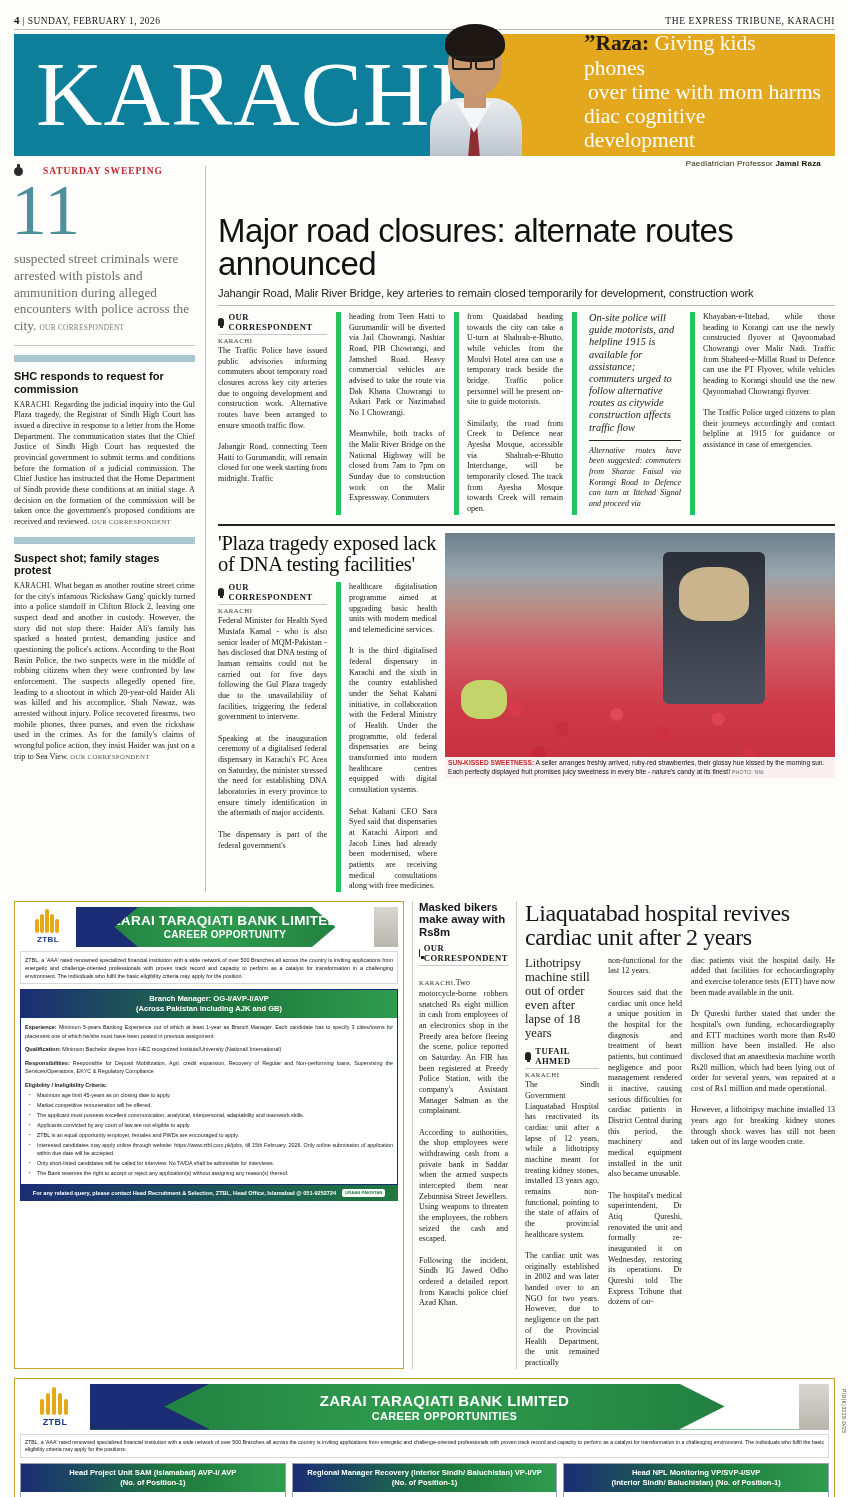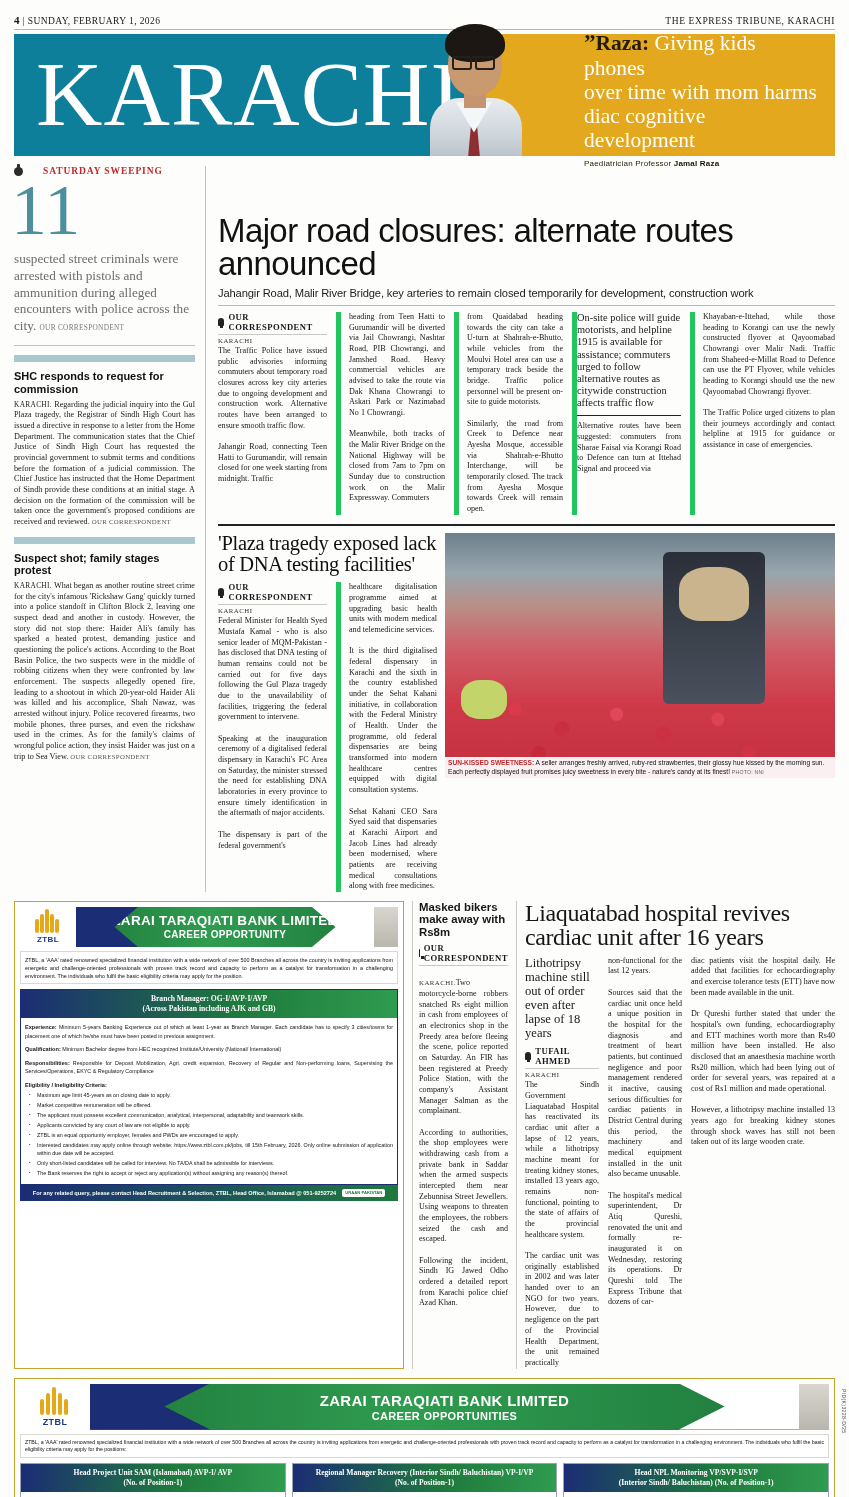--- a/index.html
+++ b/index.html
@@ -31,21 +31,21 @@
     width: 452px; background: #0d7f9b; position: relative;
     display: flex; align-items: center;
   }
   .mast-blue .word {
     color: #fff; font-family: "Liberation Serif", serif;
     font-size: 92px; letter-spacing: 1px; line-height: .95;
     padding-left: 22px; font-weight: normal;
   }
   .mast-gold {
     flex: 1; background: #e3a81d; position: relative; padding: 14px 14px 6px 118px;
-    display: flex; flex-direction: column; justify-content: center;
+    display: flex; flex-direction: column; justify-content: center; align-items: flex-end;
   }
   .mast-gold .qline {
     font-family: "Liberation Serif", serif; color: #fff;
     font-size: 21.5px; line-height: 1.12; font-weight: normal;
   }
   .mast-gold .qline .qmark { color:#241c06; font-weight: bold; font-size:23px; }
   .mast-gold .qline .who { color:#241c06; font-weight: bold; }
   .mast-gold .byq {
     font-family: "Liberation Sans", sans-serif; font-size: 8px; color: #2c2409;
     margin-top: 7px; letter-spacing: .2px;
@@ -174,21 +174,21 @@
   .ad-green .t2{font-family:"Liberation Sans", sans-serif;font-weight:bold;font-size:10px;letter-spacing:.3px;margin-top:1px;}
   .chev-l{position:absolute;left:0;top:0;bottom:0;width:62px;background:#1b2d74;clip-path:polygon(0 0,100% 0,62% 50%,100% 100%,0 100%);}
   .chev-r{position:absolute;right:0;top:0;bottom:0;width:62px;background:#fff;clip-path:polygon(100% 0,100% 100%,0 100%,38% 50%,0 0);}
   .bldg{width:24px;background:linear-gradient(180deg,#d8d6cf,#b9b6ad);}
   .ad-intro {
     font-family:"Liberation Sans", sans-serif; font-size:5.4px; line-height:1.5;
     text-align:justify; padding:4px 4px 3px 4px; color:#111;
   }
   .pos-head {
     background:linear-gradient(90deg,#1b2d74 0%,#1f7a3d 58%,#2f9c4f 100%);
-    color:#fff; font-family:Liberation Serif, serif; font-weight:bold;
+    color:#fff; font-family:Liberation Sans, sans-serif; font-weight:bold;
     font-size:7.6px; text-align:center; padding:4px 2px; line-height:1.3;
   }
   .pos-body { font-family:"Liberation Sans", sans-serif; font-size:5.4px; line-height:1.55; padding:5px 4px; text-align:justify; }
   .pos-body b { font-size:5.6px; }
   .pos-body .blk { margin-bottom:5px; }
   .pos-body ul { list-style:none; margin-top:2px; }
   .pos-body li { padding-left:12px; position:relative; margin-bottom:1.5px; }
   .pos-body li::before { content:"·"; position:absolute; left:4px; top:-1px; font-weight:bold; }
   .ad-foot {
     background:linear-gradient(90deg,#1b2d74 0%,#1f7a3d 100%); color:#fff;
@@ -303,21 +303,21 @@
           <div class="bodycol" style="white-space:pre-line;">The Traffic Police have issued public advisories informing commuters about temporary road closures across key city arteries due to ongoing development and construction work. Alternative routes have been arranged to ensure smooth traffic flow.
 
 Jahangir Road, connecting Teen Hatti to Gurumandir, will remain closed for one week starting from midnight. Traffic</div>
         </div>
         <div class="bodycol vrule" style="width:109px;padding-left:8px;white-space:pre-line;">heading from Teen Hatti to Gurumandir will be diverted via Jail Chowrangi, Nashtar Road, PIB Chowrangi, and Jamshed Road. Heavy commercial vehicles are advised to take the route via Dak Khana Chowrangi to Askari Park or Nazimabad No 1 Chowrangi.
 
 Meanwhile, both tracks of the Malir River Bridge on the National Highway will be closed from 7am to 7pm on Sunday due to construction work on the Malir Expressway. Commuters</div>
         <div class="bodycol vrule" style="width:109px;padding-left:8px;white-space:pre-line;">from Quaidabad heading towards the city can take a U-turn at Shahrah-e-Bhutto, while vehicles from the Moulvi Hotel area can use a temporary track beside the bridge. Traffic police personnel will be present on-site to guide motorists.
 
 Similarly, the road from Creek to Defence near Ayesha Mosque, accessible via Shahrah-e-Bhutto Interchange, will be temporarily closed. The track from Ayesha Mosque towards Creek will remain open.</div>
-        <div class="vrule" style="width:109px;padding-left:0;">
+        <div class="vrule" style="width:109px;padding-left:12px;font-style:italic;">
           <div class="pullbox">
             <div class="pq">On-site police will guide motorists, and helpline 1915 is available for assistance; commuters urged to follow alternative routes as citywide construction affects traffic flow</div>
           </div>
           <div class="bodycol" style="white-space:pre-line;">Alternative routes have been suggested: commuters from Sharae Faisal via Korangi Road to Defence can turn at Ittehad Signal and proceed via</div>
         </div>
         <div class="bodycol vrule" style="flex:1;padding-left:8px;white-space:pre-line;">Khayaban-e-Ittehad, while those heading to Korangi can use the newly constructed flyover at Qayoomabad Chowrangi over Malir Nadi. Traffic from Shaheed-e-Millat Road to Defence can use the PT Flyover, while vehicles heading to Korangi should use the new Qayoomabad Chowrangi flyover.
 
 The Traffic Police urged citizens to plan their journeys accordingly and contact helpline at 1915 for guidance or assistance in case of emergencies.</div>
       </div>
 
@@ -440,21 +440,21 @@
         <div class="bodycol" style="white-space:pre-line;">
           <span class="loctag">KARACHI.</span><span>Two motorcycle-borne robbers snatched Rs eight million in cash from employees of an electronics shop in the Preedy area before fleeing the scene, police reported on Saturday. An FIR has been registered at Preedy Police Station, with the company's Assistant Manager Salman as the complainant.
 
 According to authorities, the shop employees were withdrawing cash from a private bank in Saddar when the armed suspects intercepted them near Zebunnisa Street Jewellers. Using weapons to threaten the employees, the robbers seized the cash and escaped.
 
 Following the incident, Sindh IG Jawed Odho ordered a detailed report from Karachi police chief Azad Khan.</span>
         </div>
       </div>
 
       <div class="big-col">
-        <h2 class="head3">Liaquatabad hospital revives cardiac unit after 16 years</h2>
+        <h2 class="head3">Liaquatabad hospital revives cardiac unit after 2 years</h2>
         <div class="cols3">
           <div style="width:74px;">
             <div class="sub-deck">Lithotripsy machine still out of order even after lapse of 18 years</div>
             <div class="byline" style="margin-top:6px;">
               <span class="mic"></span>
               <span>TUFAIL AHMED</span>
             </div>
             <div class="loctag">KARACHI</div>
             <div class="bodycol" style="white-space:pre-line;">The Sindh Government Liaquatabad Hospital has reactivated its cardiac unit after a lapse of 12 years, while a lithotripsy machine meant for treating kidney stones, installed 13 years ago, remains non-functional, pointing to the state of affairs of the provincial healthcare system.
 

